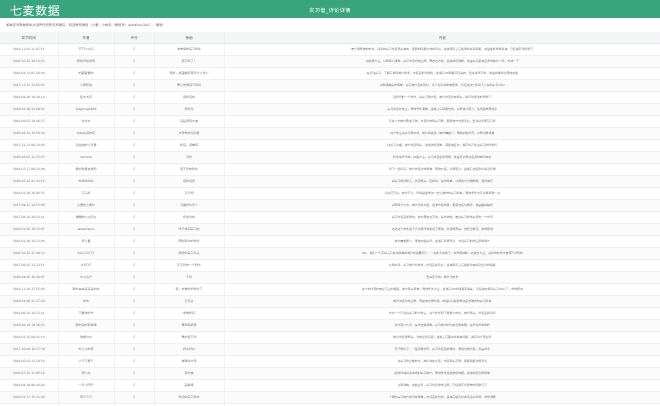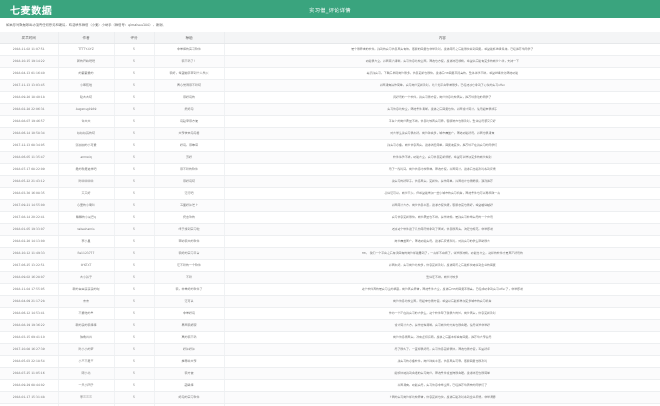--- a/index.html
+++ b/index.html
@@ -15,22 +15,22 @@
   .topbar{
     height:18px;
     background:#3aa47e;
     display:flex;align-items:center;
     position:relative;
     padding:0 10px;
     box-sizing:border-box;
   }
   .brand{
     color:#ffffff;
-    font-size:10px;
-    font-weight:bold;
+    font-size:12px;
+    font-weight:normal;
     letter-spacing:.6px;
     white-space:nowrap;
   }
   .page-title{
     position:absolute;
     left:0;right:0;
     text-align:center;
     color:#ffffff;
     font-size:5.2px;
     letter-spacing:.3px;

